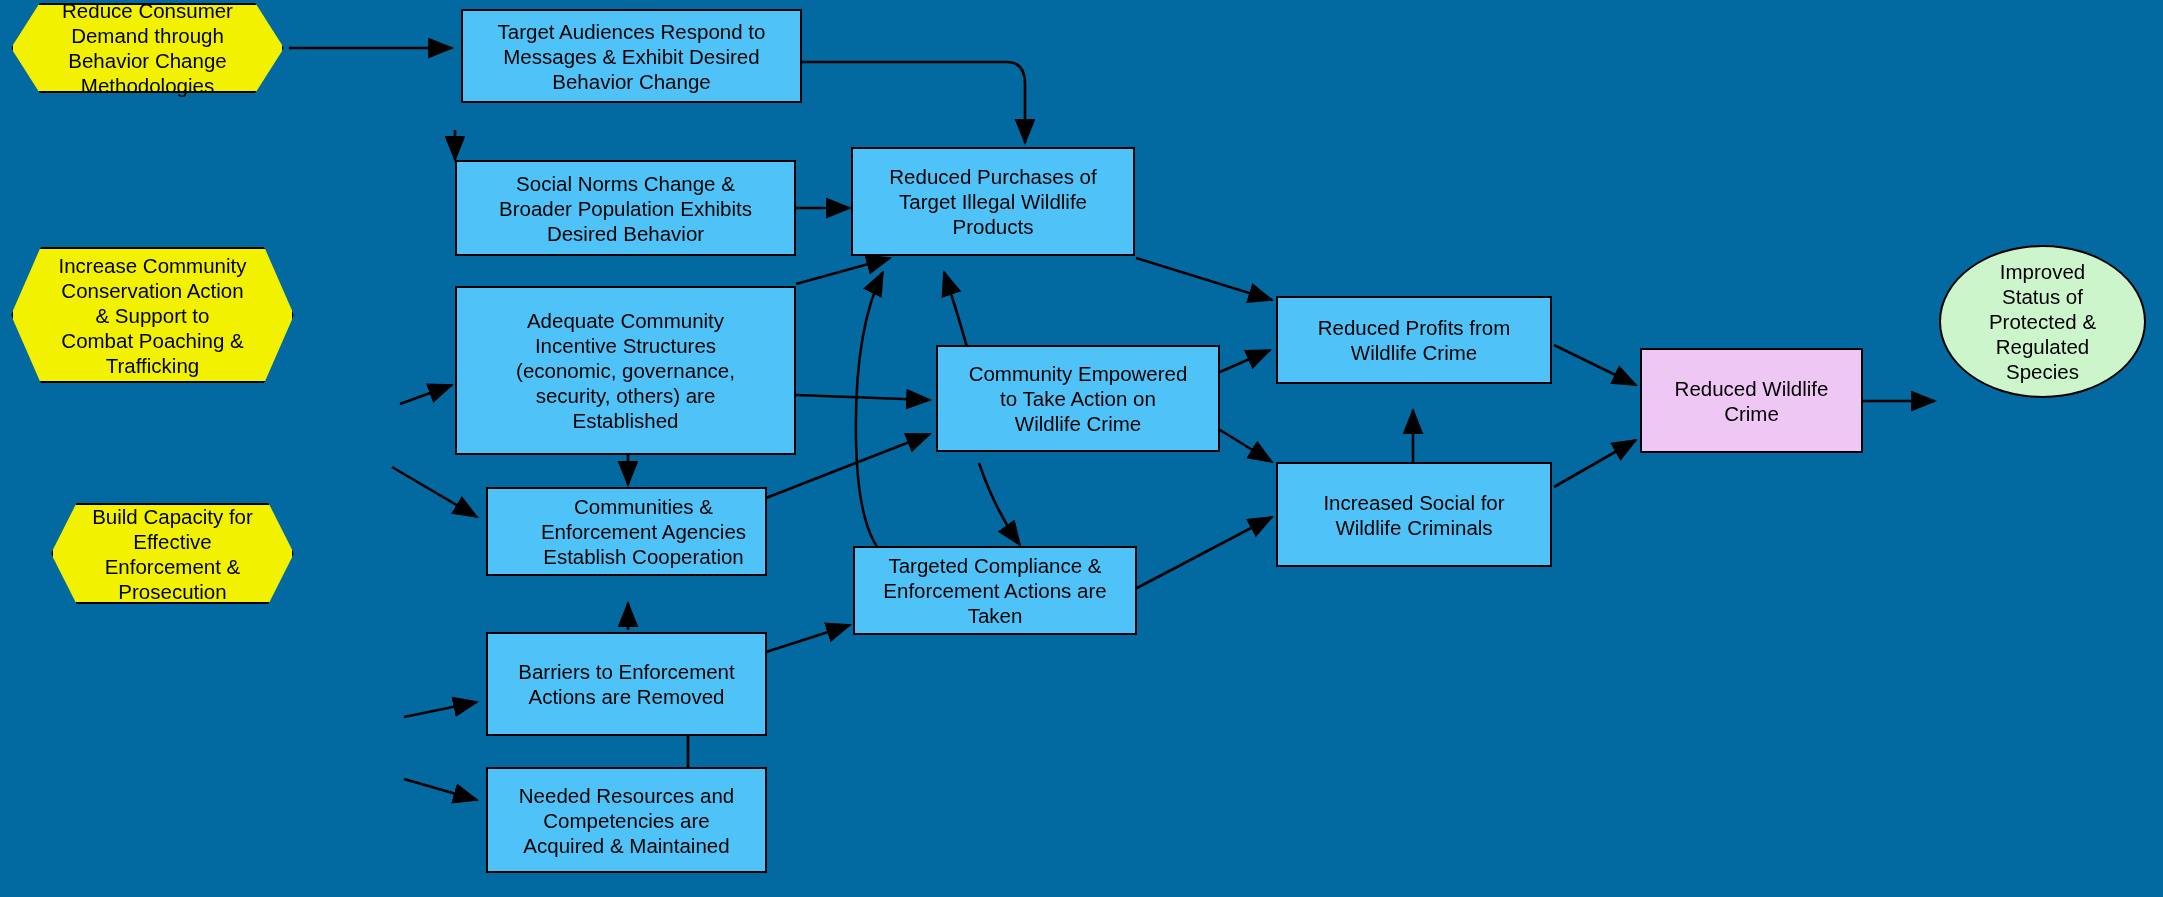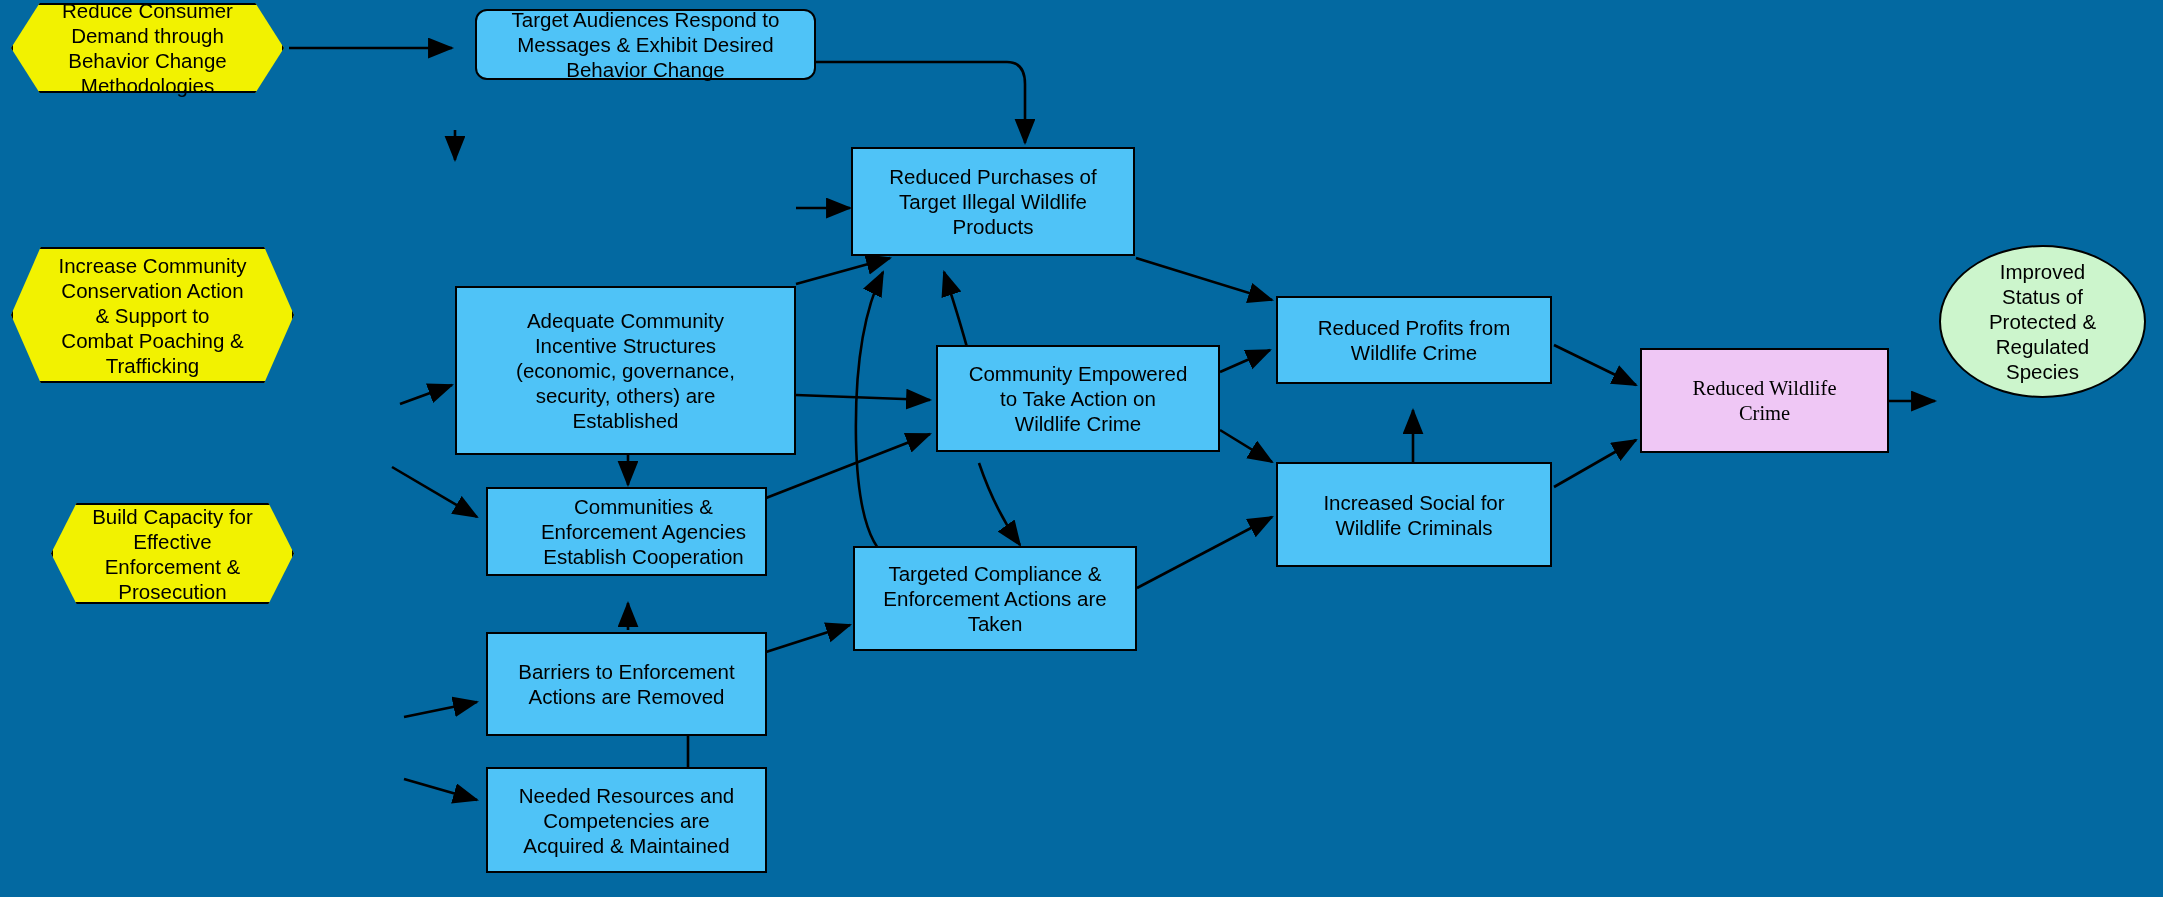--- a/index.html
+++ b/index.html
@@ -157,26 +157,31 @@
   </div>
 
   <div class="node hex" style="left:51px; top:503px; width:243px; height:101px;">
     <span class="hexshape"></span>
     <span class="lbl">Build Capacity for
 Effective
 Enforcement &amp;
 Prosecution</span>
   </div>
 
-  <div class="node box" style="left:475px; top:9px; width:341px; height:71px;border-radius:12px;">
+  <div class="node box" style="left:461px; top:9px; width:341px; height:94px;">
     <span class="lbl">Target Audiences Respond to
 Messages &amp; Exhibit Desired
 Behavior Change</span>
   </div>
 
+  <div class="node box" style="left:455px; top:160px; width:341px; height:96px;">
+    <span class="lbl">Social Norms Change &amp;
+Broader Population Exhibits
+Desired Behavior</span>
+  </div>
 
   <div class="node box" style="left:455px; top:286px; width:341px; height:169px;">
     <span class="lbl">Adequate Community
 Incentive Structures
 (economic, governance,
 security, others) are
 Established</span>
   </div>
 
   <div class="node box" style="left:486px; top:487px; width:281px; height:89px;padding-left:34px;">
@@ -201,37 +206,37 @@
 Target Illegal Wildlife
 Products</span>
   </div>
 
   <div class="node box" style="left:936px; top:345px; width:284px; height:107px;">
     <span class="lbl">Community Empowered
 to Take Action on
 Wildlife Crime</span>
   </div>
 
-  <div class="node box" style="left:853px; top:546px; width:284px; height:105px;">
+  <div class="node box" style="left:853px; top:546px; width:284px; height:89px;">
     <span class="lbl">Targeted Compliance &amp;
 Enforcement Actions are
 Taken</span>
   </div>
 
   <div class="node box" style="left:1276px; top:296px; width:276px; height:88px;">
     <span class="lbl">Reduced Profits from
 Wildlife Crime</span>
   </div>
 
   <div class="node box" style="left:1276px; top:462px; width:276px; height:105px;">
     <span class="lbl">Increased Social for
 Wildlife Criminals</span>
   </div>
 
-  <div class="node outcome" style="left:1640px; top:348px; width:249px; height:105px;font-family:Liberation Serif, serif;">
+  <div class="node outcome" style="left:1640px; top:348px; width:223px; height:105px;">
     <span class="lbl">Reduced Wildlife
 Crime</span>
   </div>
 
   <div class="node ellipse" style="left:1939px; top:245px; width:207px; height:153px;justify-content:center;">
     <span class="lbl">Improved
 Status of
 Protected &amp;
 Regulated
 Species</span>

